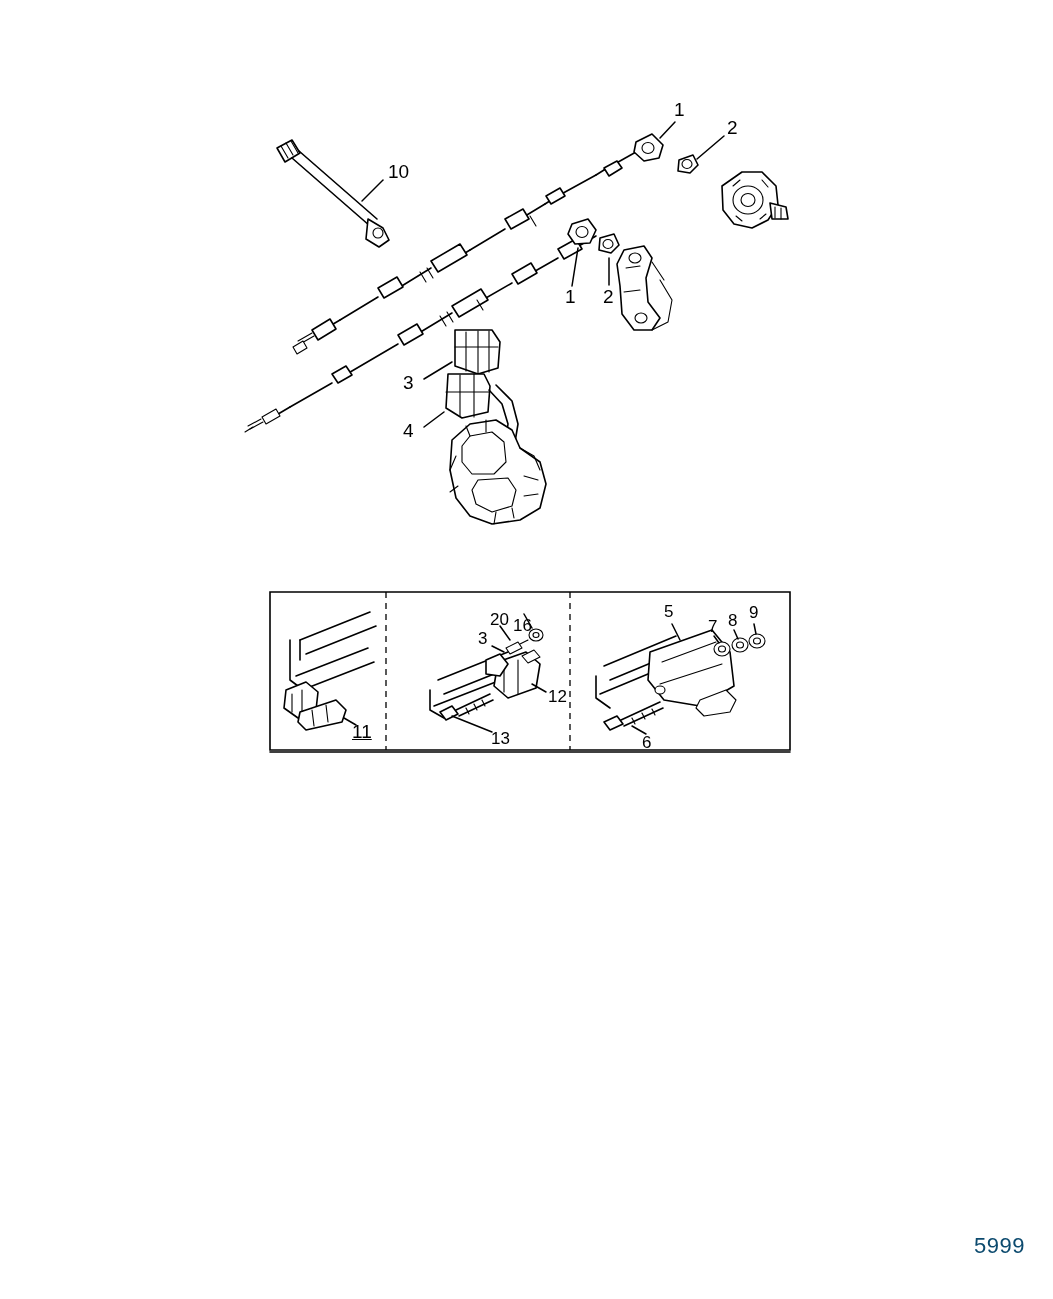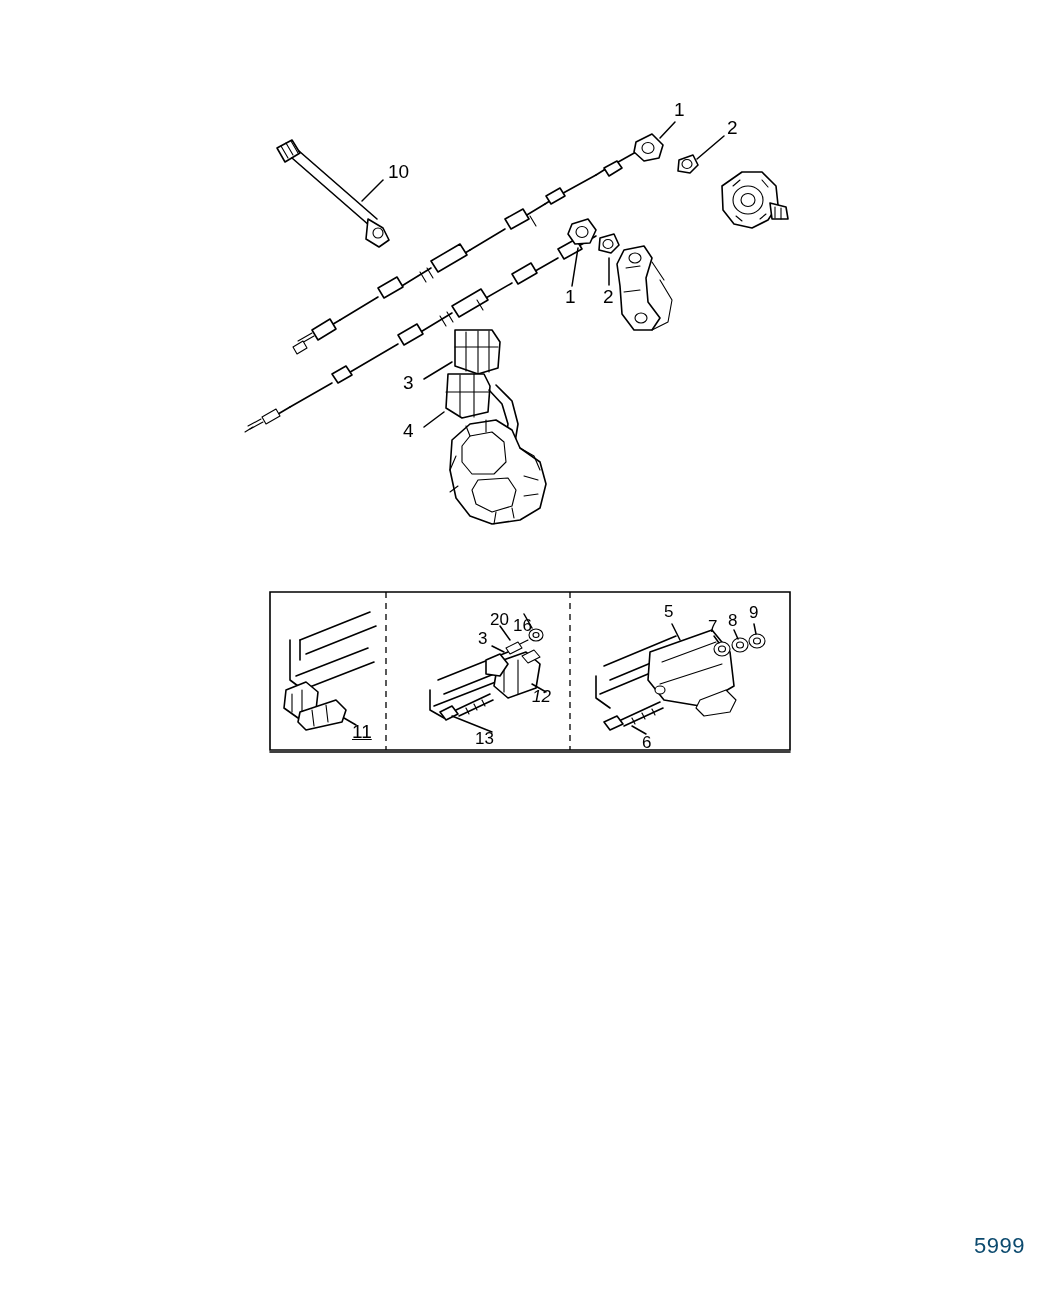--- a/index.html
+++ b/index.html
@@ -305,22 +305,22 @@
   <span class="callout" style="left:565px; top:287px;">1</span>
   <span class="callout" style="left:603px; top:287px;">2</span>
   <span class="callout" style="left:403px; top:373px;">3</span>
   <span class="callout" style="left:403px; top:421px;">4</span>
 
   <span class="callout" style="left:352px; top:722px;text-decoration:underline;">11</span>
 
   <span class="callout small" style="left:513px; top:600px;margin-top:17px;">16</span>
   <span class="callout small" style="left:490px; top:611px;">20</span>
   <span class="callout small" style="left:478px; top:630px;">3</span>
-  <span class="callout small" style="left:532px; top:688px;font-style:italic;">12</span>
-  <span class="callout small" style="left:475px; top:730px;">13</span>
+  <span class="callout small" style="left:548px; top:688px;">12</span>
+  <span class="callout small" style="left:491px; top:730px;">13</span>
 
   <span class="callout small" style="left:664px; top:603px;">5</span>
   <span class="callout small" style="left:708px; top:618px;">7</span>
   <span class="callout small" style="left:728px; top:612px;">8</span>
   <span class="callout small" style="left:749px; top:604px;">9</span>
   <span class="callout small" style="left:642px; top:734px;">6</span>
 
   <span id="page-code">5999</span>
 </div>
 

